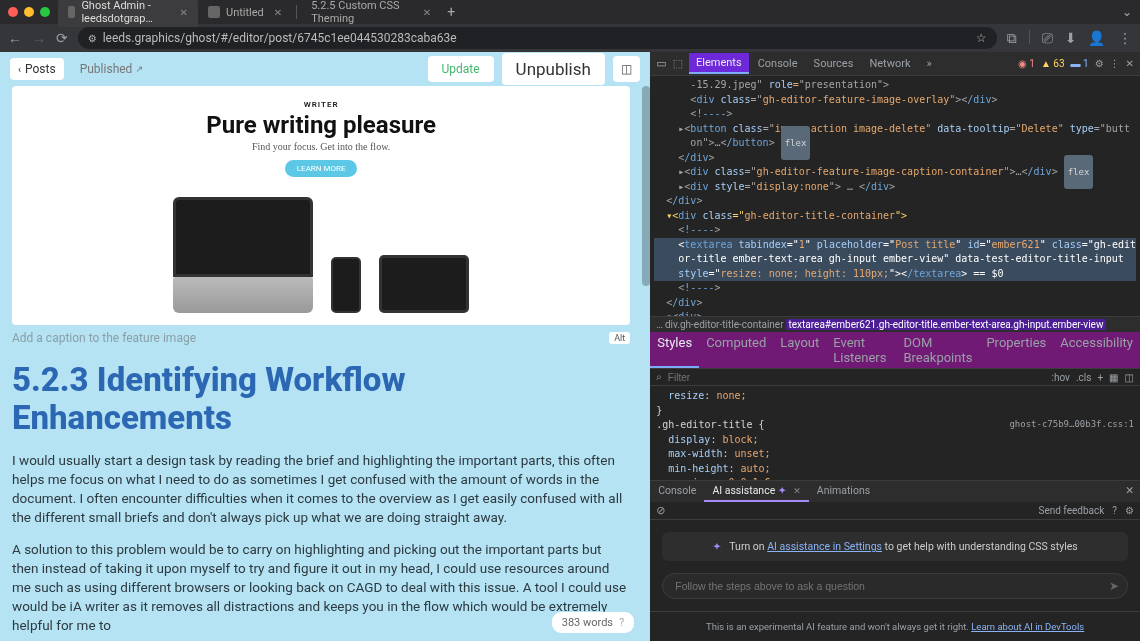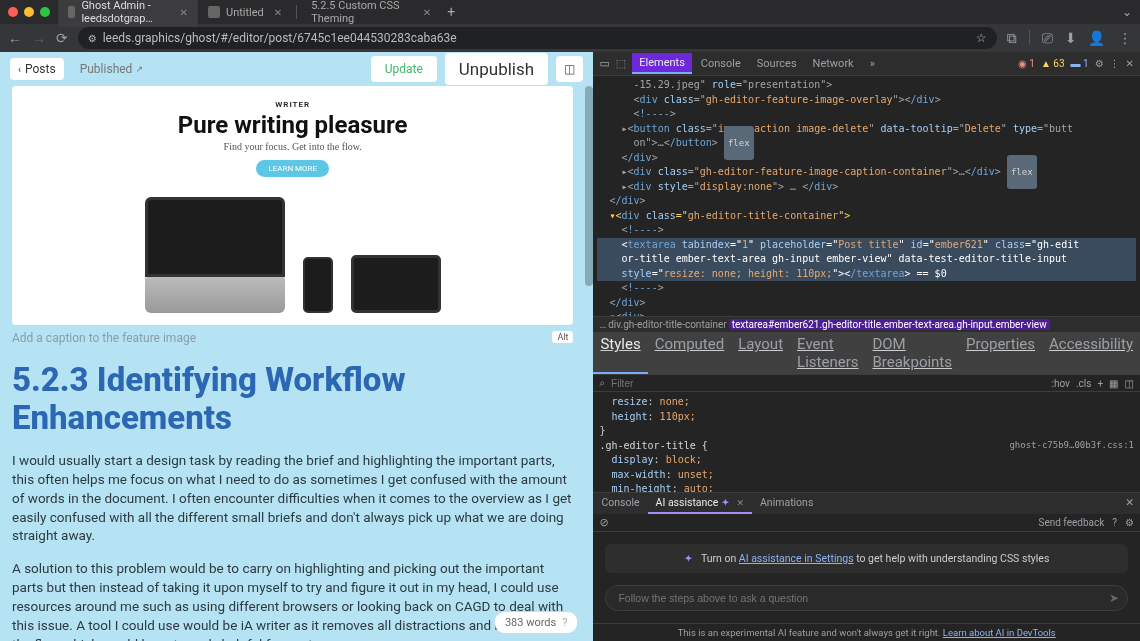--- a/index.html
+++ b/index.html
@@ -45,21 +45,21 @@
 .fi-eyebrow { font-size: 8px; letter-spacing: 1px; color: #222; font-weight: 600; }
 .fi-headline { font-size: 24px; font-weight: 700; color: #111; margin-top: 2px; }
 .fi-sub { font-size: 10px; color: #555; margin-top: 2px; font-family: Liberation Serif, serif; }
 .fi-cta { display: inline-block; background: #5dc8e6; color: #fff; font-size: 8px; padding: 4px 12px; border-radius: 10px; margin-top: 8px; }
 .devices { display: flex; justify-content: center; align-items: flex-end; gap: 18px; margin-top: 20px; }
 .laptop { width: 140px; }
 .laptop .screen { height: 80px; background: #1c1c1c; border-radius: 6px 6px 0 0; border: 3px solid #333; }
 .laptop .kb { height: 36px; background: linear-gradient(#bbb, #999); border-radius: 2px 2px 6px 6px; }
 .phone { width: 30px; height: 56px; background: #1c1c1c; border-radius: 5px; border: 2px solid #333; }
 .tablet { width: 90px; height: 58px; background: #1c1c1c; border-radius: 5px; border: 3px solid #333; }
-.caption-row { display: flex; align-items: flex-start; margin-top: 6px; }
+.caption-row { display: flex; align-items: center; margin-top: 6px; }
 .caption-input { flex: 1; font-size: 12px; color: #8a9fa6; }
 .alt-btn { background: #fff; border-radius: 3px; padding: 1px 5px; font-size: 9px; color: #555; }
 
 .post-title { font-size: 33px; font-weight: 800; color: #2c67b3; line-height: 1.15; margin: 16px 0 14px; }
 .para { font-size: 13.5px; color: #2d3a40; line-height: 1.4; margin-bottom: 14px; }
 
 .word-count { position: absolute; bottom: 8px; right: 16px; background: #fff; border-radius: 9px; padding: 4px 10px; font-size: 11px; color: #666; display: flex; align-items: center; gap: 6px; }
 
 .scrollbar-left { position: absolute; top: 34px; right: 0; width: 8px; height: 200px; background: rgba(0,0,0,0.25); border-radius: 4px; }
 
@@ -81,21 +81,21 @@
 .dom-tree .attr { color: #a7cff7; }
 .dom-tree .val { color: #e6a86e; }
 .dom-tree .sel { background: #3b4b5e; color: #fff; }
 .dom-tree .pill { background: #5a6978; color: #d4d4d4; border-radius: 3px; padding: 12px 4px; font-size: 9px; }
 .dom-tree .hl { color: #fdd663; }
 
 .breadcrumb { background: #2d2d2d; font-size: 10px; padding: 2px 6px; display: flex; gap: 2px; align-items: center; border-top: 1px solid #3c3c3c; }
 .breadcrumb span { color: #9aa0a6; }
 .breadcrumb .bc-sel { background: #4c1d95; color: #fff; padding: 0 3px; border-radius: 2px; }
 
-.sub-tabs { background: #404040; display: flex; gap: 0; border-bottom: 1px solid #3c3c3c; font-size: 15px; text-decoration: underline; }
+.sub-tabs { background: #701a75; display: flex; gap: 0; border-bottom: 1px solid #3c3c3c; font-size: 13px; }
 .sub-tab { padding: 3px 7px; color: #9aa0a6; }
 .sub-tab.active { color: #e8eaed; border-bottom: 2px solid #7cacf8; }
 
 .filter-bar { display: flex; align-items: center; padding: 2px 6px; gap: 6px; border-bottom: 1px solid #3c3c3c; }
 .filter-bar input { flex: 1; background: transparent; border: none; color: #ccc; font-size: 10px; outline: none; }
 .filter-ico { color: #9aa0a6; font-size: 10px; }
 
 .styles { flex: 1; overflow: hidden; padding: 3px 6px; font-family: Menlo, monospace; font-size: 10px; line-height: 1.45; }
 .styles .sel-name { color: #d4d4d4; }
 .styles .prop { color: #a7cff7; padding-left: 12px; }
@@ -115,21 +115,21 @@
 
 .ai-panel { padding: 12px; }
 .ai-banner { background: #2e2e2e; border-radius: 6px; padding: 8px 14px; font-size: 10.5px; display: flex; align-items: center; gap: 8px; justify-content: center; }
 .ai-banner .spark { color: #a78bfa; }
 .ai-link { color: #8ab4f8; text-decoration: underline; }
 
 .ai-input-row { display: flex; align-items: center; margin-top: 12px; background: #2a2a2a; border: 1px solid #3c3c3c; border-radius: 16px; padding: 4px 8px; }
 .ai-input-row input { flex: 1; background: transparent; border: none; color: #888; font-size: 10.5px; outline: none; padding: 2px 4px; }
 .ai-send { color: #666; font-size: 12px; }
 
-.footer-note { text-align: center; font-size: 9.5px; color: #9aa0a6; padding: 3px; border-top: 1px solid #3c3c3c; }
+.footer-note { text-align: center; font-size: 9.5px; color: #9aa0a6; padding: 9px; border-top: 1px solid #3c3c3c; }
 .footer-note a { color: #8ab4f8; text-decoration: underline; }
 </style>
 </head>
 <body>
 
 <div class="titlebar">
   <div class="traffic-lights">
     <div class="tl red"></div>
     <div class="tl yellow"></div>
     <div class="tl green"></div>
@@ -285,21 +285,20 @@
       <input placeholder="Filter" style="">
       <span class="filter-ico">:hov</span>
       <span class="filter-ico">.cls</span>
       <span class="filter-ico">+</span>
       <span class="filter-ico">▦</span>
       <span class="filter-ico">◫</span>
     </div>
 
     <div class="styles" id="styles-pane">
         <div><span class="prop">    resize</span>:<span class="pv"> none;</span></div>
-        <div><span class="prop">    height</span>:<span class="pv"> 110px;</span></div>
         <div>}</div>
         <div><span class="sel-name">.gh-editor-title {</span><span class="src">ghost-c75b9…00b3f.css:1</span></div>
         <div><span class="prop">    display</span>:<span class="pv"> block;</span></div>
         <div><span class="prop">    max-width</span>:<span class="pv"> unset;</span></div>
         <div><span class="prop">    min-height</span>:<span class="pv"> auto;</span></div>
         <div><span class="prop">    margin</span>:<span class="pv"> ▸ 0 0 1.6rem;</span></div>
         <div><span class="prop">    padding</span>:<span class="pv"> ▸ 0 0 4px;</span></div>
       </div>
 
     <div class="drawer">

